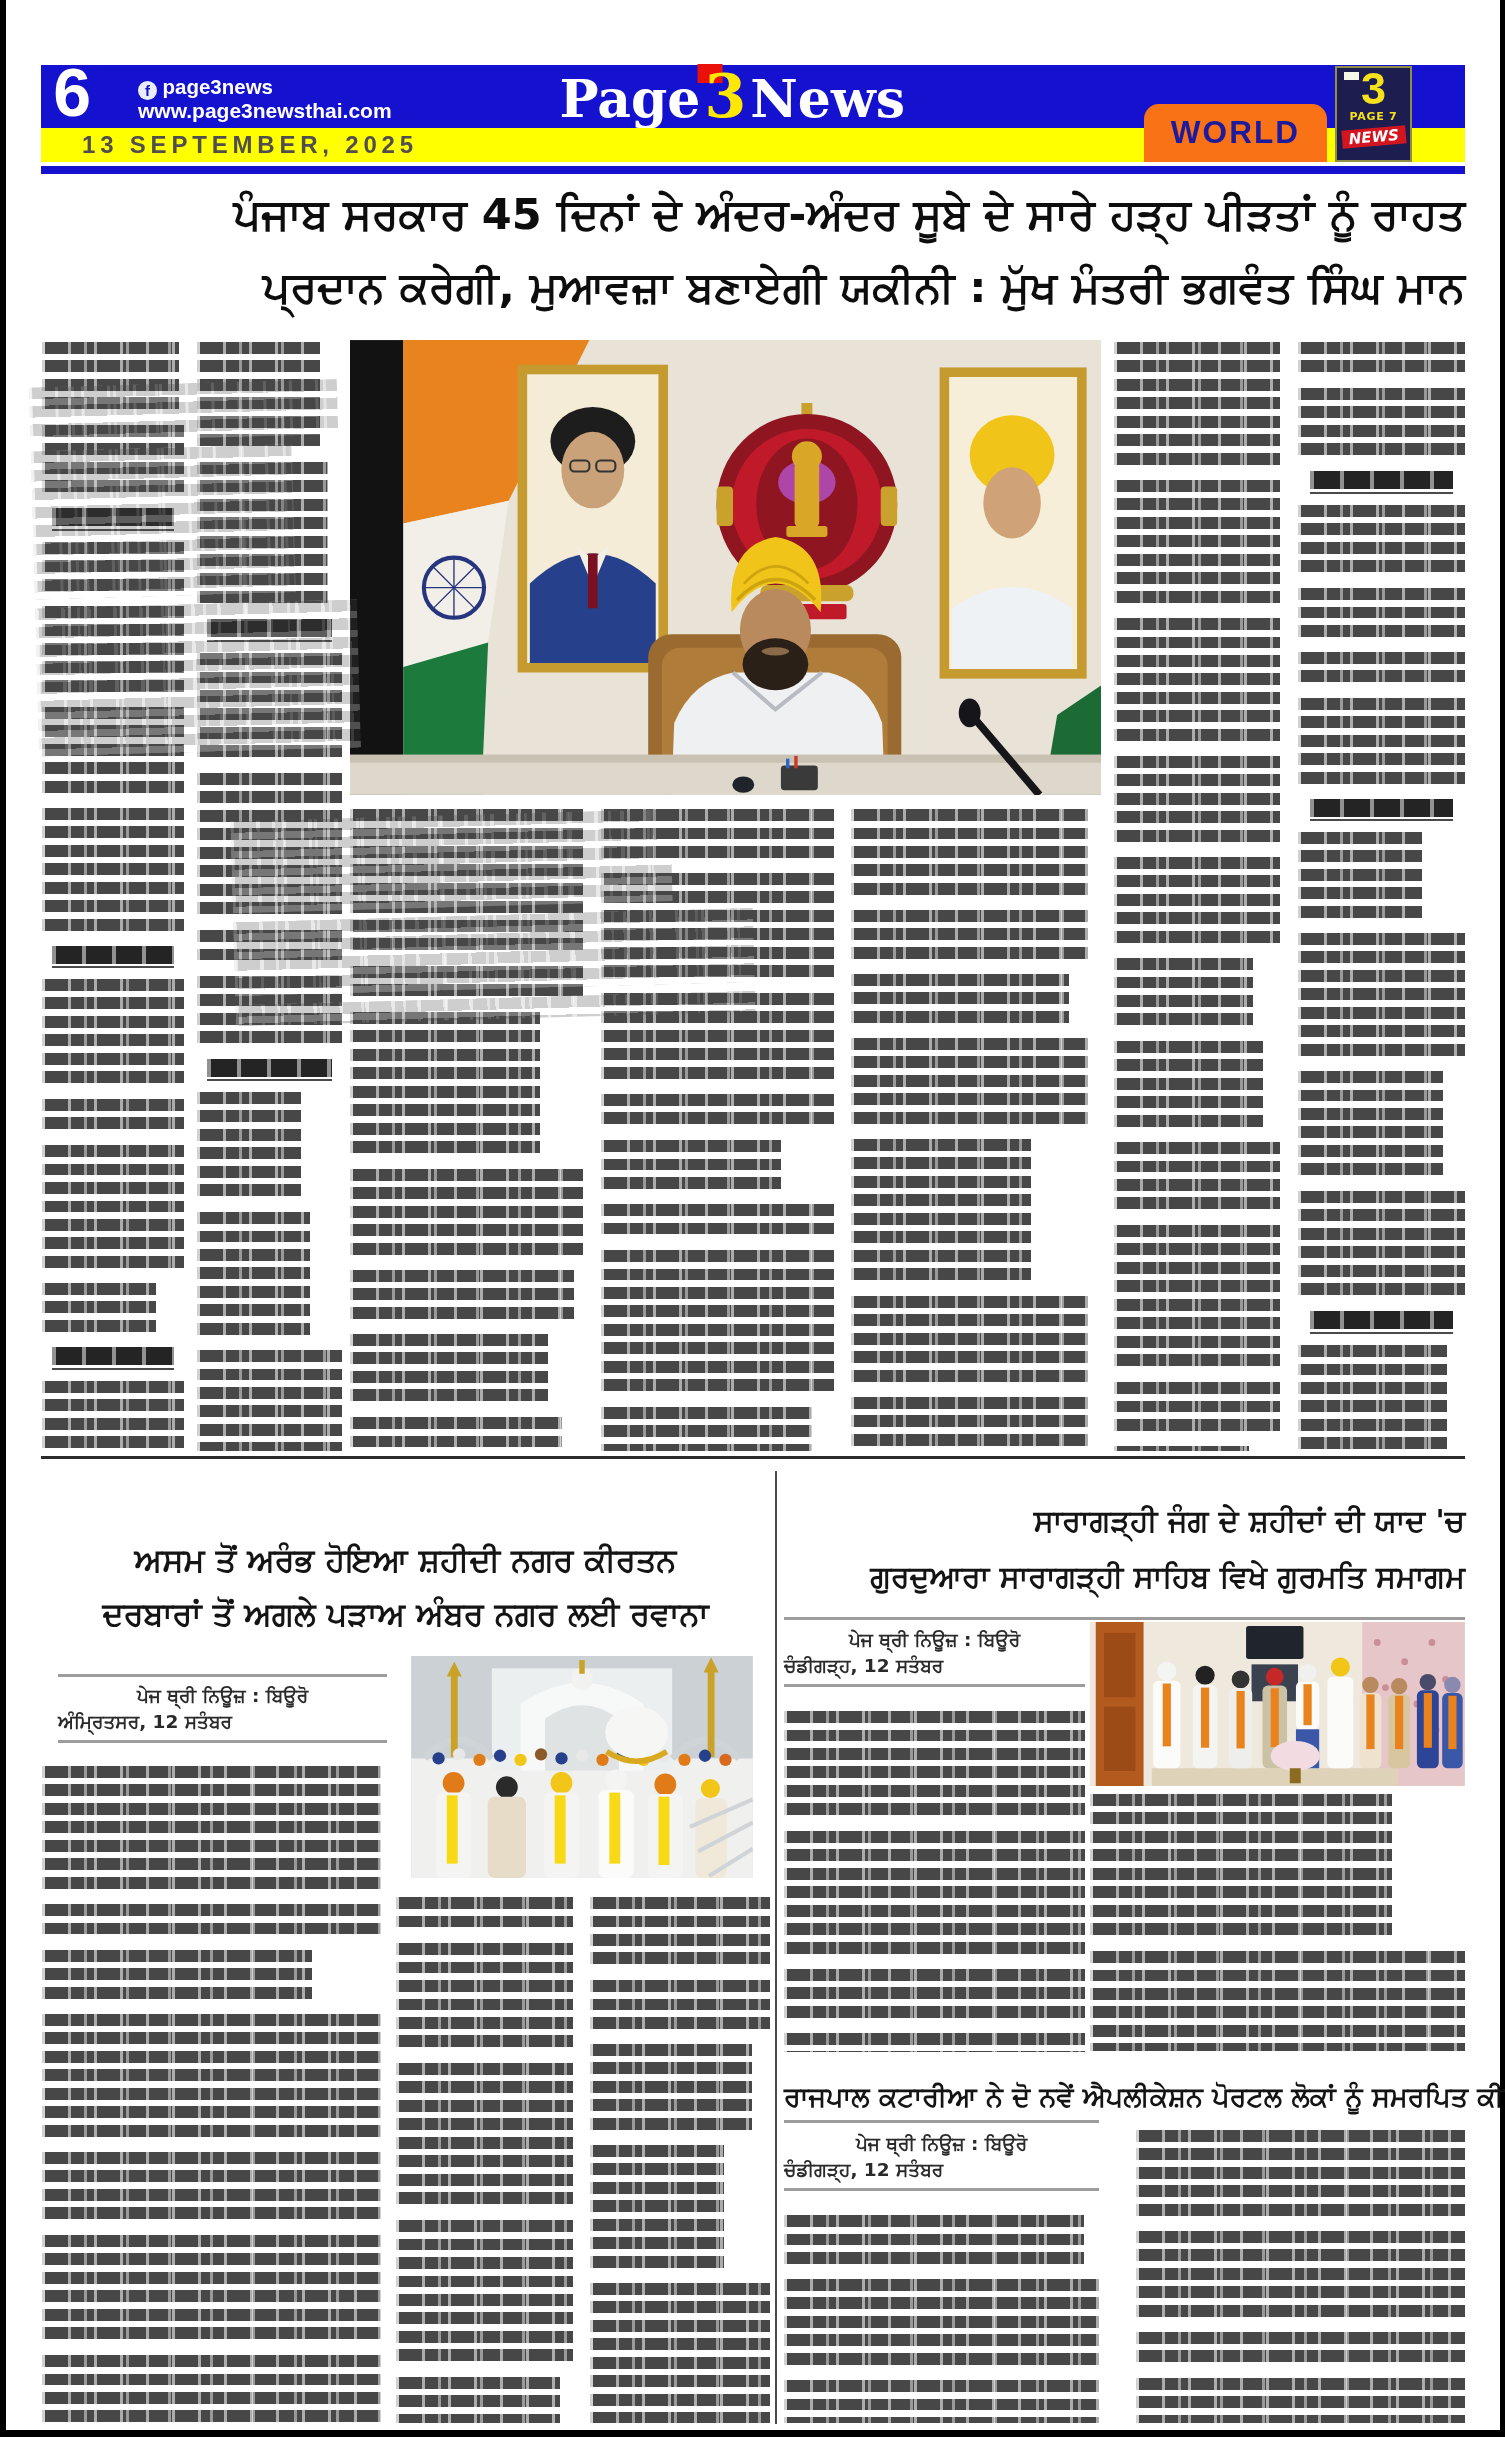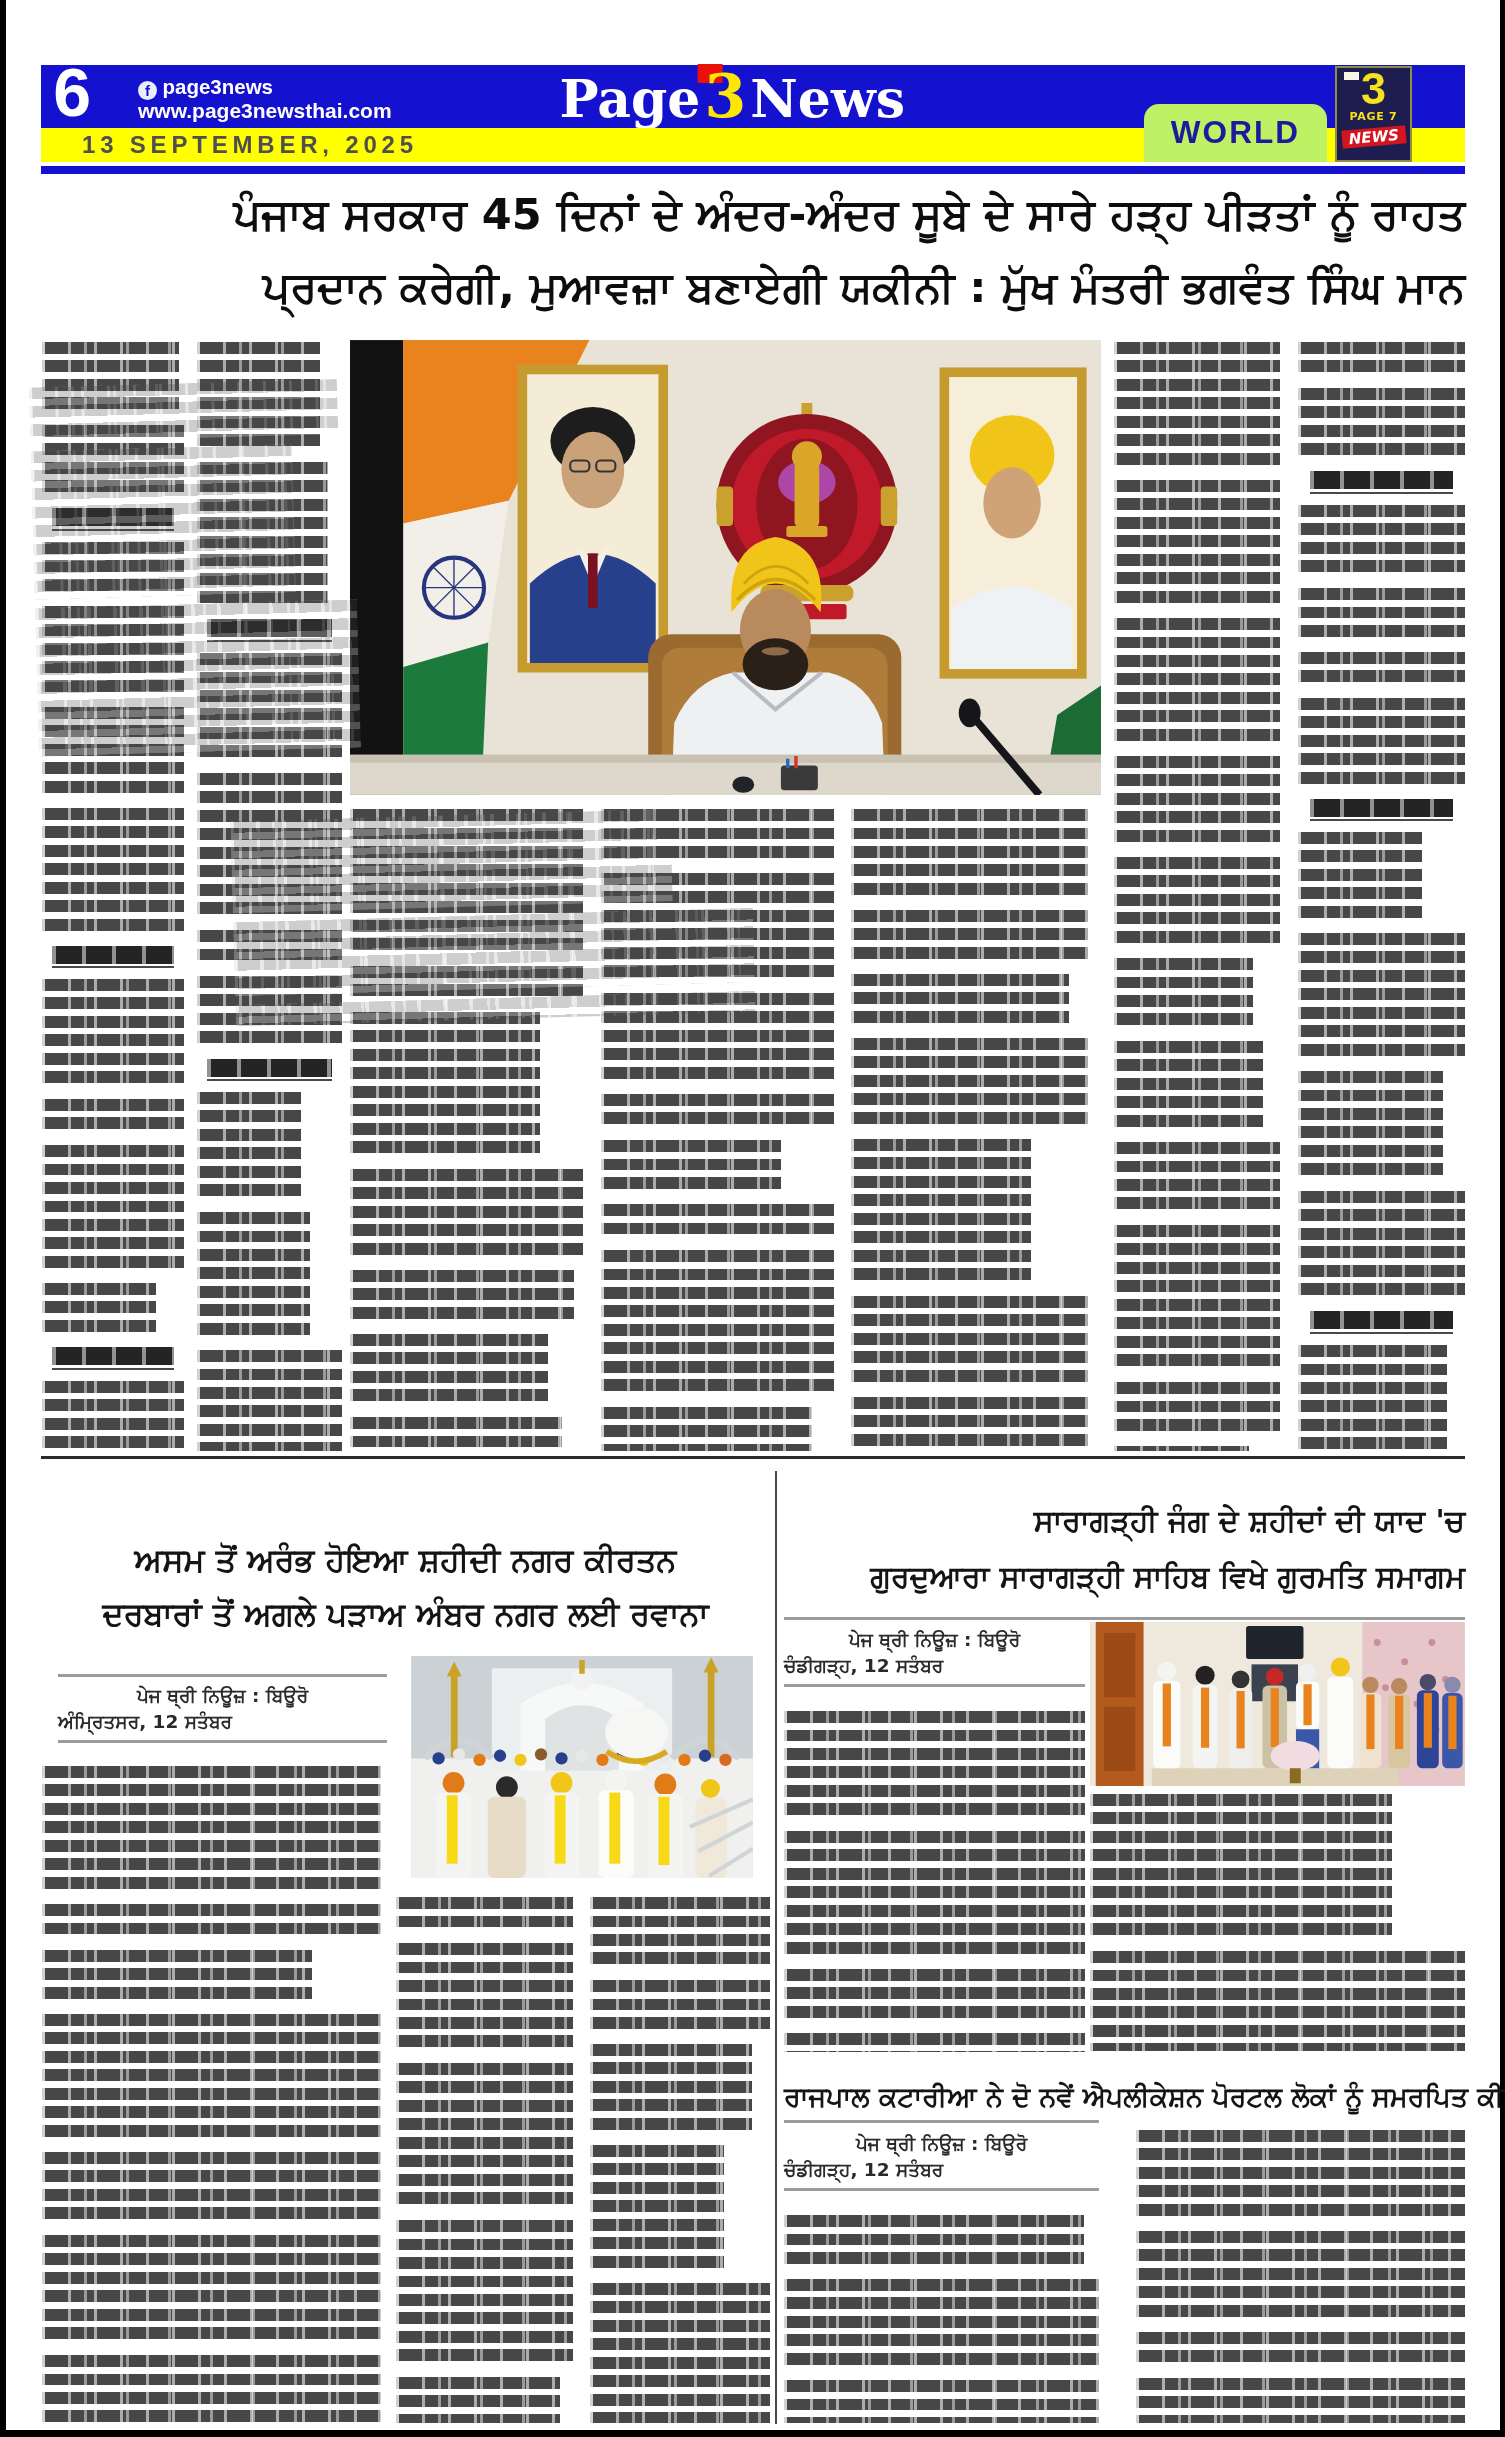--- a/index.html
+++ b/index.html
@@ -9,21 +9,21 @@
   
   .bluebar{background:#1512cf;}
   .pagenum{color:#fff;font-weight:bold;font-size:68px;line-height:63px;font-family:"Liberation Sans",sans-serif;}
   .fbrow{color:#fff;font-weight:bold;font-size:20.5px;font-family:"Liberation Sans",sans-serif;}
   .fbicon{display:inline-block;width:19px;height:19px;border-radius:50%;background:#e9eefc;color:#1512cf;
           font-weight:bold;text-align:center;line-height:19px;font-size:15px;vertical-align:-2.7px;margin-right:5.5px;}
   .weburl{color:#fff;font-weight:bold;font-size:21px;font-family:"Liberation Sans",sans-serif;}
   .masthead{font-family:"DejaVu Serif",serif;font-weight:bold;color:#fff;font-size:52px;line-height:63px;white-space:nowrap;}
   .masthead .m3{color:#ffe800;font-size:60px;position:relative;padding:0 4.1px;z-index:1;}
   .masthead .m3 b{position:absolute;left:-2.7px;top:2.7px;width:25px;height:19px;background:#ea1109;z-index:-1;}
-  .worldbox{background:#bef264;border-radius:15px 15px 0 0;text-align:center;}
+  .worldbox{background:#f97316;border-radius:15px 15px 0 0;text-align:center;}
   .worldbox span{color:#1d1a9e;font-weight:bold;font-size:31.5px;line-height:57px;letter-spacing:2.1px;
                  font-family:"Liberation Sans",sans-serif;}
   .badge{background:#1d1d4f;border:2.1px solid #8e8e46;box-sizing:border-box;text-align:center;}
   .badge .b3{color:#f5e11c;font-weight:bold;font-size:45px;line-height:42px;font-family:"Liberation Sans",sans-serif;position:relative;}
   .badge .b3 i{position:absolute;left:6.8px;top:4.1px;width:15px;height:8.2px;background:#f7f7e8;}
   .badge .bp{color:#f5e11c;font-weight:bold;font-size:11px;letter-spacing:0.7px;line-height:13.7px;}
   .badge .bn{display:inline-block;background:#d31520;color:#fff;font-style:italic;font-weight:bold;font-size:15px;
              line-height:18px;padding:0 6.8px;transform:rotate(-5deg);margin-top:4.1px;}
   .datestrip{background:#ffff00;}
   .datetext{color:#4f4f4f;font-weight:bold;font-size:24px;letter-spacing:4.8px;line-height:34px;font-family:"Liberation Sans",sans-serif;}

